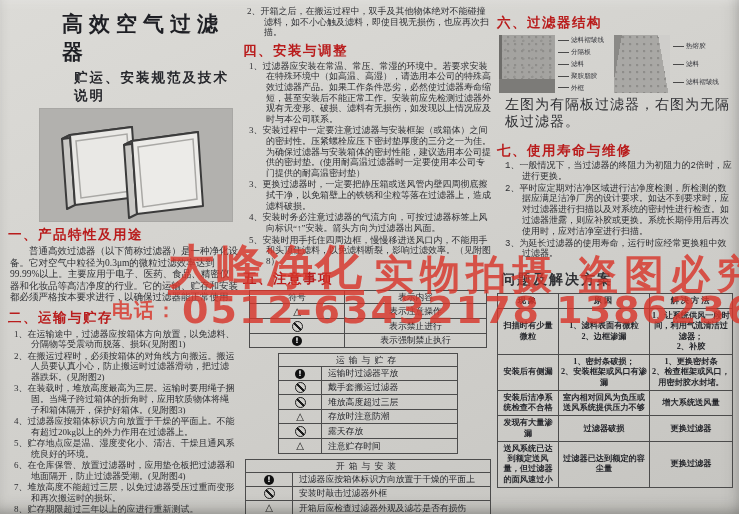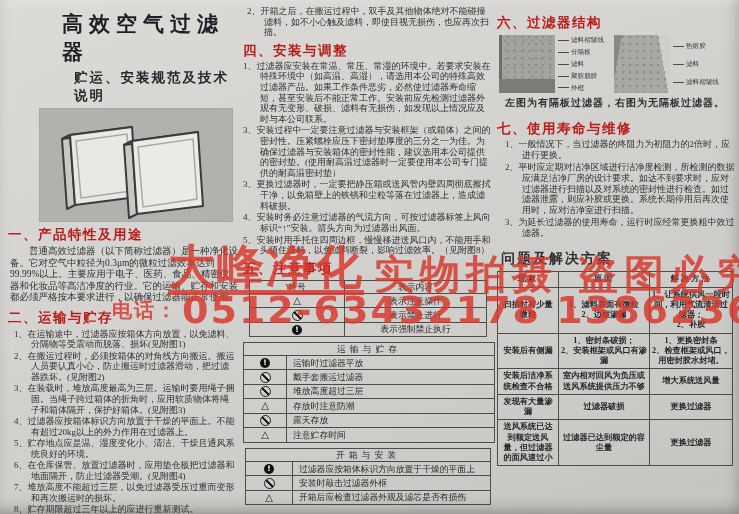--- a/index.html
+++ b/index.html
@@ -17,29 +17,29 @@
   .col-right{left:497px;width:238px;font-size:9px;line-height:1.2;}
 
   .doc-title{font-family:"DejaVu Sans","Liberation Sans",sans-serif;font-weight:900;font-size:21px;letter-spacing:6px;margin:4px 0 0 54px;color:#1e1f24;}
   .doc-subtitle{font-weight:bold;font-size:13.5px;letter-spacing:2px;margin:3px 0 4px 66px;color:#26272c;}
   .product-photo{width:192px;height:112px;margin:2px 0 4px 32px;background:#b2b1ae;box-shadow:0 0 0 1px #a8a7a4;}
 
   .h2{font-weight:bold;font-size:13.5px;letter-spacing:1.5px;margin:5px 0 2px 0;color:#b91c1c;}
   .col-left .body-text{font-size:9.5px;line-height:1.22;text-indent:2em;margin:0 0 2px 2px;}
   .item{padding-left:1.9em;text-indent:-1.9em;margin:0 0 1px 6px;}
   .col-left .item{font-size:9px;line-height:1.17;}
-  .col-mid .item{margin-left:0;}
-  .col-right .item{margin-left:8px;}
+  .col-mid .item{margin-left:6px;}
+  .col-right .item{margin-left:8px;font-family:Liberation Mono, monospace;}
 
   table{border-collapse:collapse;}
   .ntable{margin:3px auto 5px auto;}
   .ntable th,.ntable td{border:1px solid #4c4c4c;font-size:8.8px;line-height:1.15;padding:1px 3px;text-align:center;font-weight:normal;color:#26272c;}
   .ntable .ttl{letter-spacing:4px;}
   .legend-t{width:238px;} .legend-t td:first-child,.legend-t th:first-child{width:88px;}
-  .trans-t{width:252px;} .trans-t td:first-child{width:36px;}
+  .trans-t{width:180px;} .trans-t td:first-child{width:36px;}
   .unpack-t{width:246px;} .unpack-t td:first-child{width:40px;}
   .unpack-t td.txt,.trans-t td.txt{text-align:left;padding-left:6px;}
 
   .prob-heading{font-weight:bold;font-size:14px;letter-spacing:2px;margin:12px 0 4px 4px;}
   .prob-t{width:236px;}
   .prob-t th,.prob-t td{border:1px solid #4c4c4c;font-size:8.2px;line-height:1.25;padding:2px 2px;font-weight:bold;color:#26272c;vertical-align:middle;}
   .prob-t th{letter-spacing:2px;}
   .prob-t td{text-align:center;}
   .prob-t td.l{text-align:center;white-space:pre-line;}
   .prob-t td.c0{width:56px;} .prob-t td.c1{width:86px;}
@@ -57,21 +57,21 @@
   .diagrams{display:flex;gap:10px;margin:4px 0 2px 2px;}
   .diag{display:flex;gap:3px;}
   .dbox{width:56px;height:58px;flex:none;
     background-image:radial-gradient(circle at 30% 30%,#8e8d8a 1px,transparent 1.6px),radial-gradient(circle at 70% 65%,#949390 1px,transparent 1.6px);
     background-size:7px 7px,9px 9px;}
   .dbox-left{background-color:#a4a3a0;box-shadow:inset 0 -16px 0 -2px #7c7b78, inset 3px 0 0 #6e6d6a;}
   .dbox-right{background-color:#a9a8a5;background-image:linear-gradient(100deg,#8a8986 0 12%,transparent 12%),linear-gradient(260deg,#cfcecb 0 18%,transparent 18%),radial-gradient(circle at 30% 30%,#8e8d8a 1px,transparent 1.6px);background-size:100% 100%,100% 100%,7px 7px;}
   .dlabels{display:flex;flex-direction:column;justify-content:space-between;padding:2px 0;}
   .dlabel{display:flex;align-items:center;font-size:6.6px;line-height:1;color:#33343a;white-space:nowrap;}
   .leader{display:inline-block;width:11px;border-top:1px solid #4a4a4a;margin-right:2px;}
-  .diag-caption{font-size:10px;font-weight:bold;letter-spacing:1px;margin:4px 0 8px 8px;}
+  .diag-caption{font-size:14px;font-weight:normal;letter-spacing:1px;margin:4px 0 8px 8px;}
 
   
   .wm{position:absolute;left:0;top:0;width:739px;z-index:10;pointer-events:none;color:#d8362b;opacity:.82;font-family:"DejaVu Sans","Liberation Sans",sans-serif;}
   .wm-line1{position:absolute;left:168px;top:243px;white-space:nowrap;display:flex;align-items:flex-end;gap:10px;}
   .wm-brand{font-size:47px;font-weight:900;letter-spacing:2px;border-bottom:5px solid #d8362b;line-height:1.0;}
   .wm-slogan{font-size:40px;font-weight:700;letter-spacing:6px;line-height:1.05;}
   .wm-line2{position:absolute;left:112px;top:288px;white-space:nowrap;display:flex;align-items:center;}
   .wm-phone-label{font-size:20px;font-weight:700;letter-spacing:2px;margin-right:4px;text-align:center;}
   .wm-phone{font-size:38px;font-weight:700;letter-spacing:2px;}
 </style>

